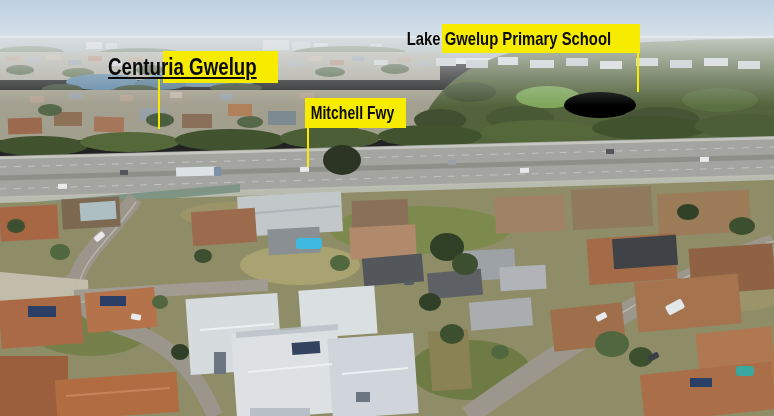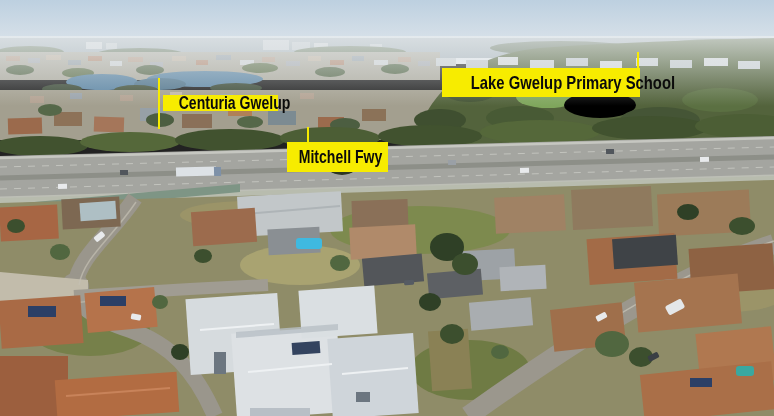--- a/index.html
+++ b/index.html
@@ -5,27 +5,27 @@
   html,body{margin:0;padding:0;background:#222;}
   .stage{
     position:relative;width:774px;height:416px;overflow:hidden;
     font-family:"Liberation Sans",sans-serif;
   }
   .scene-svg{position:absolute;left:0;top:0;width:774px;height:416px;display:block;}
   
   .map-label{
     position:absolute;box-sizing:border-box;
     background:var(--label-bg,#f7ec00);color:var(--label-text,#0b0b0b);
-    display:flex;align-items:center;justify-content:flex-start;
-    font-weight:bold;z-index:5;margin-top:44px;
+    display:flex;align-items:center;justify-content:flex-end;
+    font-weight:bold;z-index:5;
   }
   .map-label span{white-space:nowrap;transform:scaleX(.78);display:inline-block;}
   .lbl-school{left:442px;top:24px;width:198px;height:29px;font-size:19px;}
-  .lbl-centuria{left:163px;top:51px;width:115px;height:16px;font-size:18px;}
-  .lbl-freeway{left:287px;top:98px;width:101px;height:30px;font-size:18px;}
+  .lbl-centuria{left:163px;top:51px;width:115px;height:32px;font-size:24px;text-decoration:underline;}
+  .lbl-freeway{left:305px;top:98px;width:101px;height:30px;font-size:18px;}
   .leader{position:absolute;width:2px;background:var(--leader-line,#f7ec00);z-index:4;}
   .ld-school{left:637px;top:52px;height:40px;}
   .ld-centuria{left:158px;top:78px;height:51px;}
   .ld-freeway{left:307px;top:127px;height:40px;}
   
   .pin{position:absolute;left:312px;top:284px;width:40px;height:78px;z-index:6;}
   .pin svg{display:block;width:40px;height:78px;}
 </style>
 </head>
 <body>

